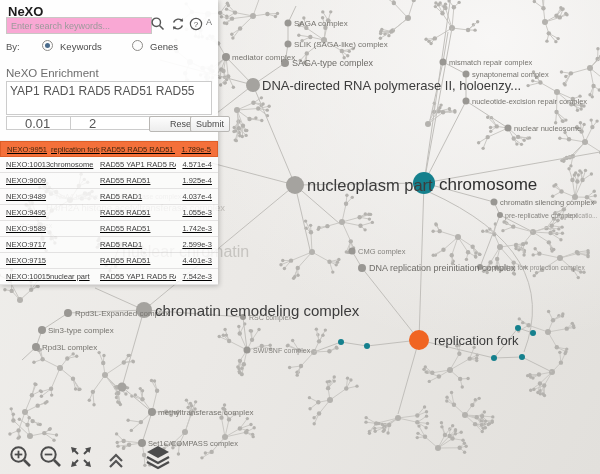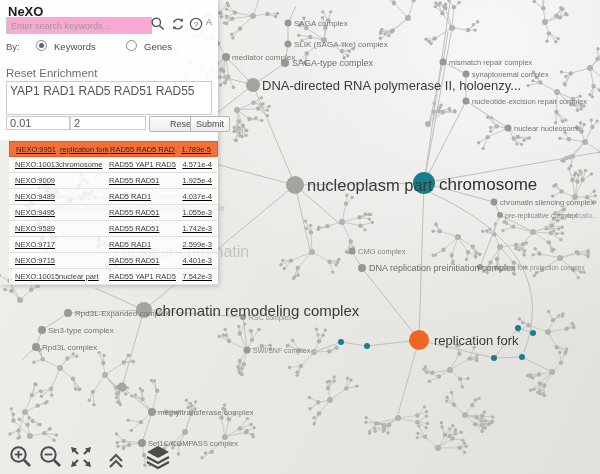--- a/index.html
+++ b/index.html
@@ -19,43 +19,43 @@
   .panel-top{position:relative;height:140px;background:rgba(255,255,255,0.92);
              border-bottom:1px solid rgba(0,0,0,0.05);}
   .panel-title{position:absolute;left:8px;top:4px;font-size:13px;font-weight:bold;color:#1c1c1c;}
   .search-input{position:absolute;left:6px;top:17px;width:136px;height:13px;
         border:1px solid #c9c7c4;background:#f9a8d4;font-size:9px;color:#444;padding:1px 4px;outline:none;}
   .search-input::placeholder{color:#9a9a9a;}
   .icon{position:absolute;top:16px;width:16px;height:16px;display:inline-block;cursor:pointer;}
   .ic-search{left:150px;} .ic-refresh{left:170px;} .ic-help{left:188px;}
   .ic-font{left:206px;top:17px;font-size:9px;color:#777;width:10px;}
   .by-row{position:absolute;left:6px;top:40px;font-size:9.5px;color:#555;}
-  .by-label{margin-right:14px;}
+  .by-label{margin-right:20px;}
   .radio{display:inline-block;width:9px;height:9px;border:1px solid #8e8c89;border-radius:50%;
          background:#fdfdfd;vertical-align:-1px;margin-right:4px;position:relative;cursor:pointer;}
   .radio.checked .dot{position:absolute;left:2px;top:2px;width:5px;height:5px;border-radius:50%;background:#4a6b8c;}
   .radio-label{margin-right:28px;color:#4a4a4a;}
   .te-heading{position:absolute;left:6px;top:67px;font-size:11.5px;color:#6e6e6e;}
   .te-query{position:absolute;left:6px;top:81px;width:198px;height:28px;resize:none;
         border:1px solid #ccc;background:#fff;font-size:12px;color:#555;
         font-family:"Liberation Sans",sans-serif;padding:2px 3px;outline:none;}
   .te-controls{position:absolute;left:6px;top:116px;width:206px;height:18px;}
   .num{position:absolute;height:12px;border:1px solid #ccc;background:#fff;
-       font-size:11px;color:#555;padding:0 3px;outline:none;}
+       font-size:13px;color:#555;padding:0 18px;outline:none;}
   .num1{left:0;width:56px;} .num2{left:64px;width:68px;}
   .btn{position:absolute;top:0;height:16px;font-size:9px;color:#4a4a4a;
        background:linear-gradient(#fdfdfd,#ededed);border:1px solid #b9b7b4;border-radius:2px;
        padding:0 5px;cursor:pointer;font-family:"Liberation Sans",sans-serif;}
   .btn-reset{left:143px;padding-left:20px;} .btn-submit{left:184px;}
 
   
   .results{width:218px;}
   .result-row{display:flex;align-items:center;height:15px;padding:0 6px;
       background:rgba(255,255,255,0.78);border-bottom:1px solid rgba(120,118,115,0.18);
-      font-size:7.5px;color:#3d3d3d;cursor:pointer;margin-left:9px;}
+      font-size:7.5px;color:#3d3d3d;cursor:pointer;}
   .result-row.selected{background:#f4703a;border:1px solid #dd5e28;height:14px;color:#41260f;}
   .c-id{width:44px;overflow:hidden;white-space:nowrap;}
   .c-term{width:50px;overflow:hidden;white-space:nowrap;}
   .c-genes{flex:1;overflow:hidden;white-space:nowrap;}
   .c-pv{width:36px;text-align:right;}
 
   
   .toolbar{position:absolute;left:8px;bottom:4px;z-index:6;display:flex;align-items:flex-end;}
   .tool{display:inline-block;cursor:pointer;margin-right:4px;}
   .tool svg{display:block;}
@@ -1776,21 +1776,21 @@
     <span class="icon ic-font">A</span>
 
     <div class="by-row">
       <span class="by-label">By:</span>
       <span class="radio checked"><span class="dot"></span></span>
       <span class="radio-label">Keywords</span>
       <span class="radio"><span class="dot"></span></span>
       <span class="radio-label">Genes</span>
     </div>
 
-    <div class="te-heading">Reset Enrichment</div>
+    <div class="te-heading">NeXO Enrichment</div>
     <textarea class="te-query" style="">YAP1 RAD1 RAD5 RAD51 RAD55</textarea>
 
     <div class="te-controls">
       <input class="num num1" value="0.01" style="">
       <input class="num num2" value="2" style="">
       <button class="btn btn-reset">Reset</button>
       <button class="btn btn-submit">Submit</button>
     </div>
   </div>
 

